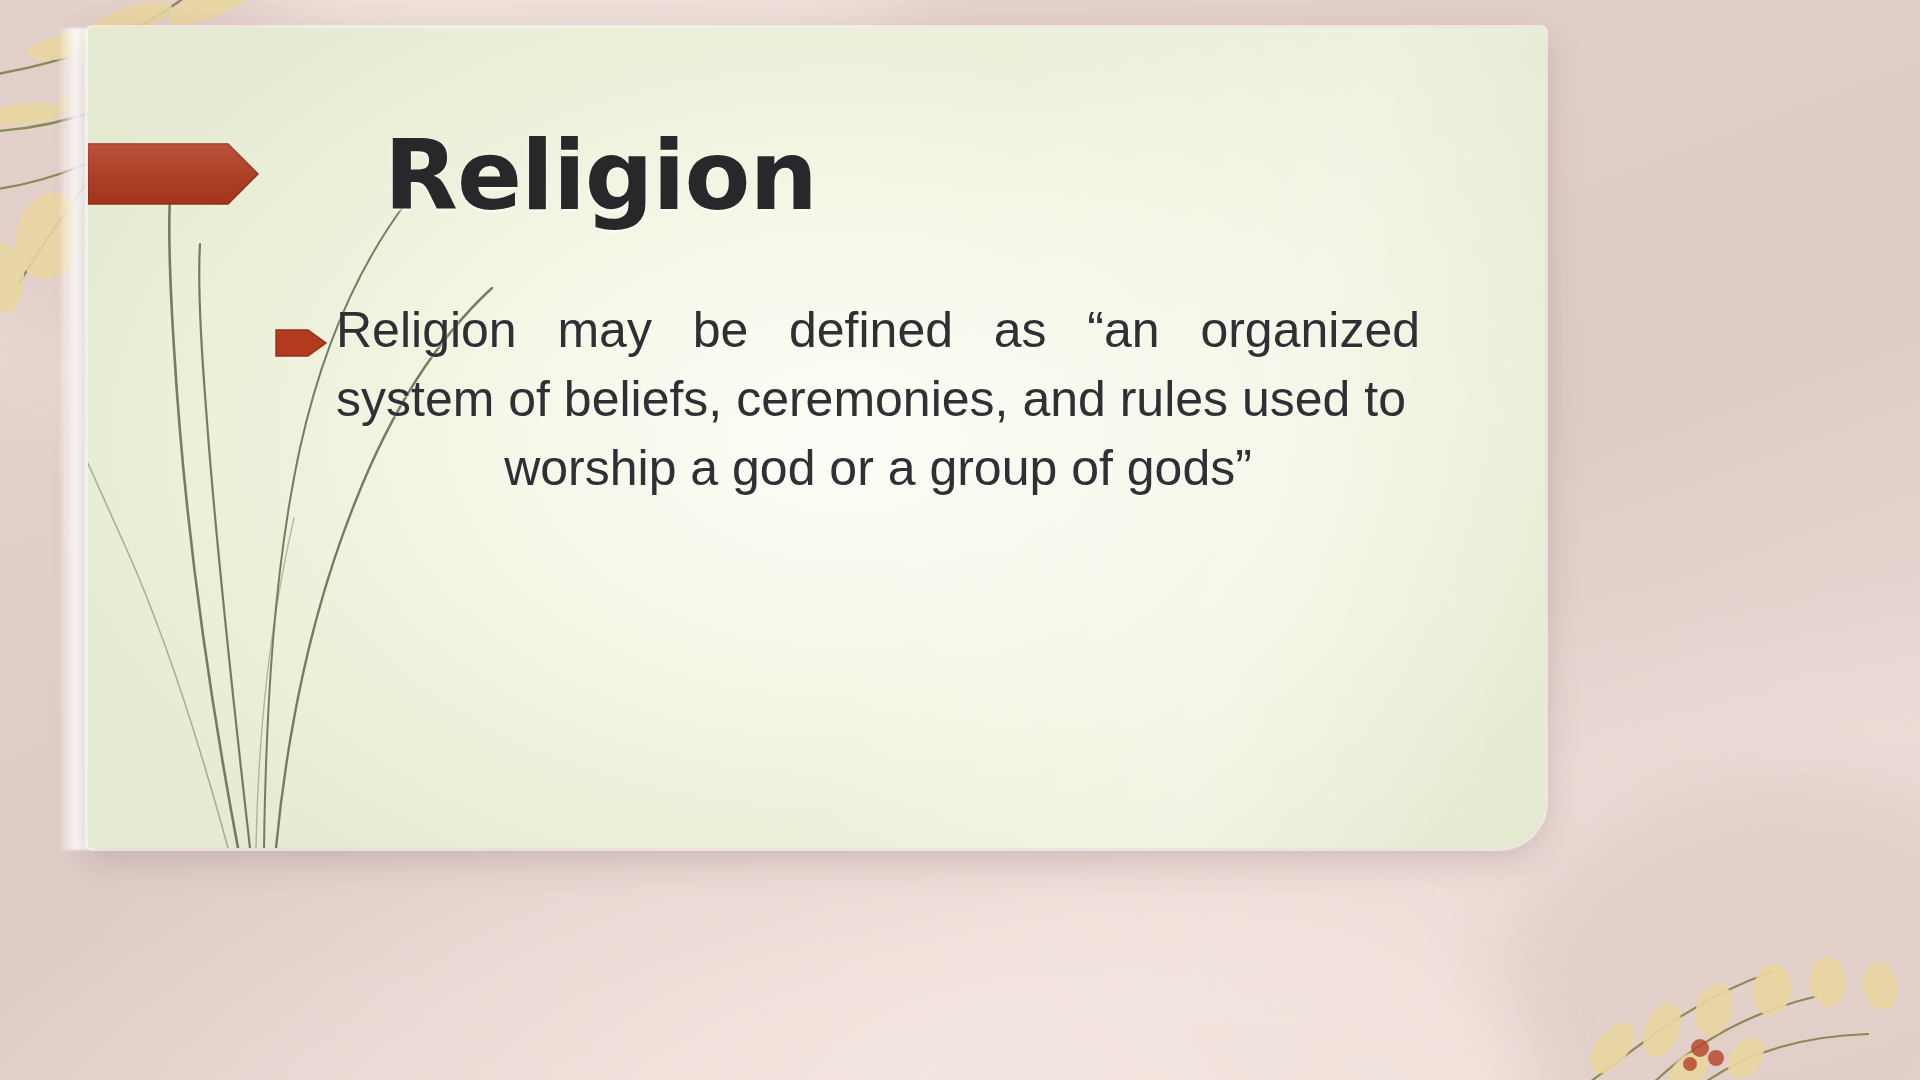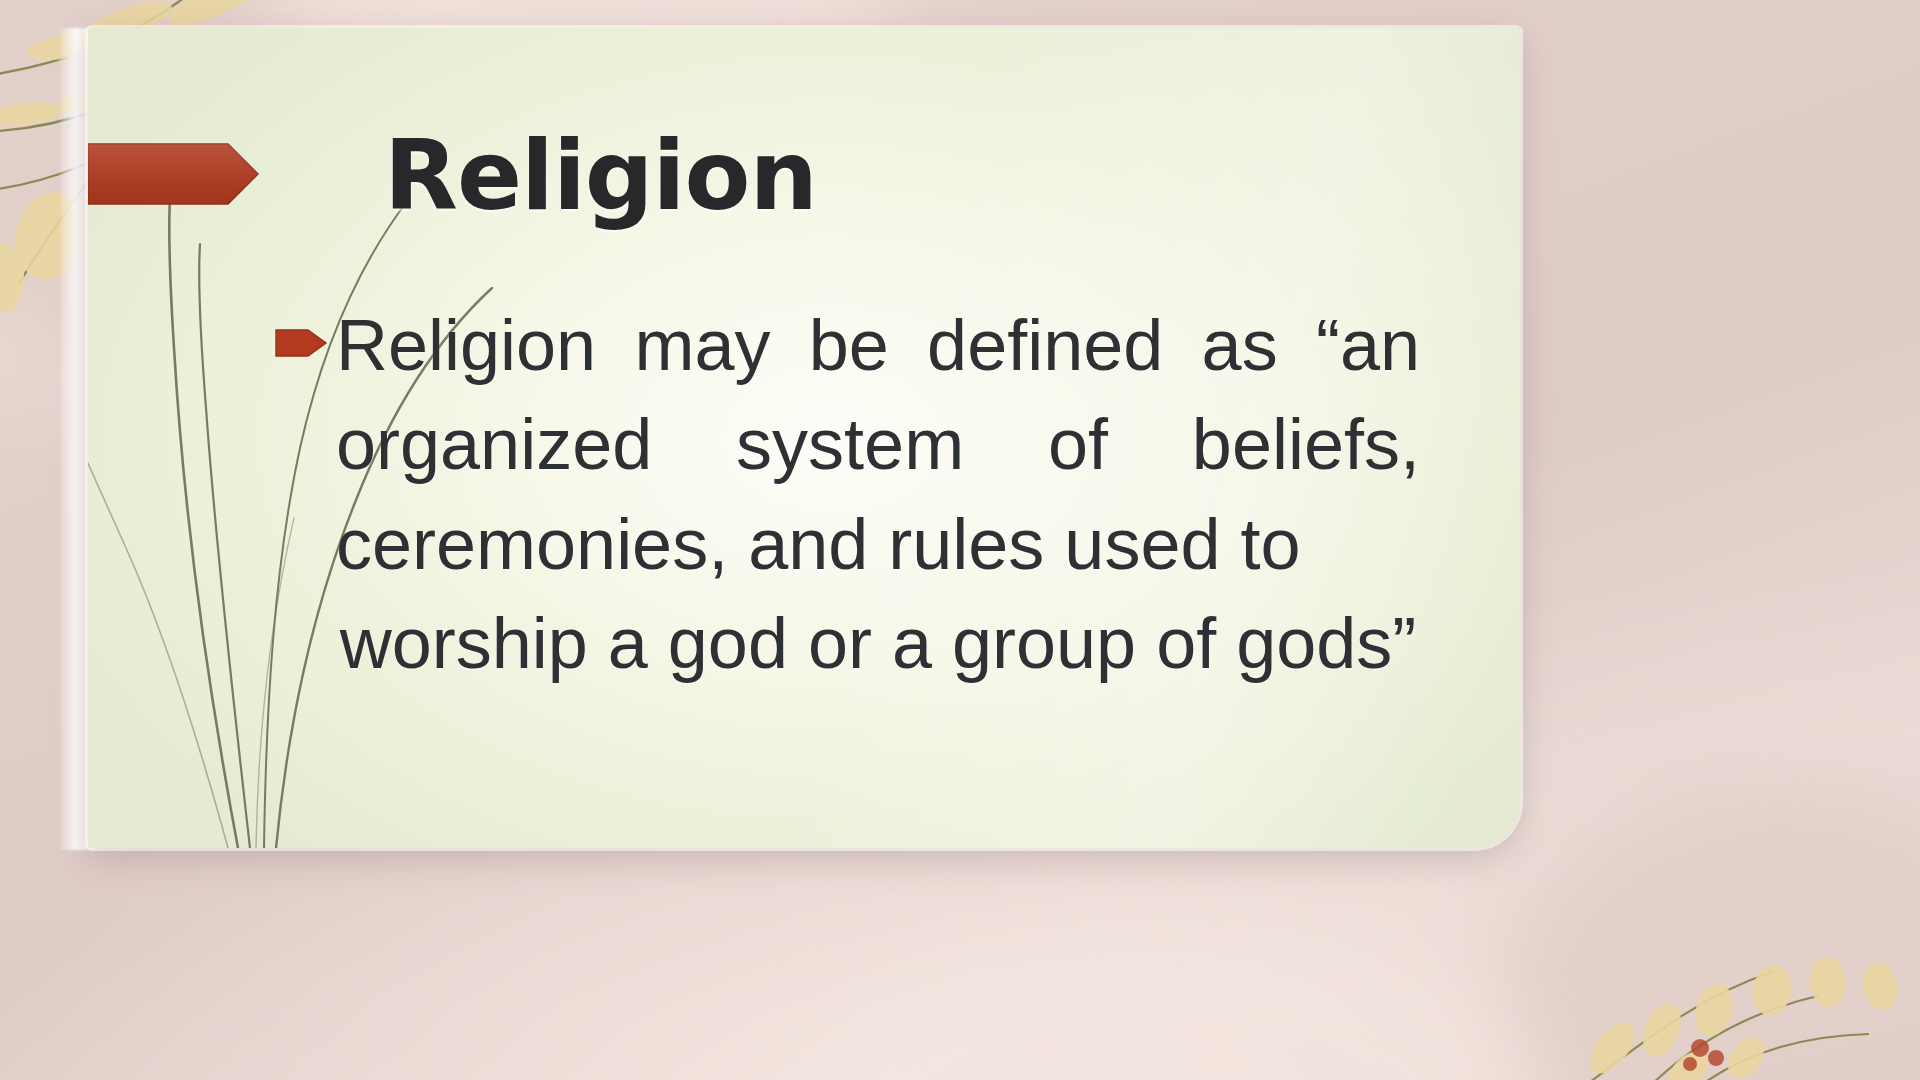--- a/index.html
+++ b/index.html
@@ -43,20 +43,21 @@
     border-top-left-radius: 4px;
     border-top-right-radius: 4px;
     border-bottom-right-radius: 46px;
     border-bottom-left-radius: 4px;
     background:
       radial-gradient(ellipse 62% 72% at 52% 50%, #fdfdf8 0%, #f7f8ea 34%, #eef2dc 62%, #e3ead0 100%);
     box-shadow:
       0 0 0 3px rgba(255,255,255,0.55),
       0 10px 34px rgba(120,95,90,0.28);
     overflow: hidden;
+    padding-left: 25px;
   }
   .slide-sheen {
     position: absolute; inset: 0;
     background: linear-gradient(105deg, rgba(255,255,255,0) 55%, rgba(255,255,255,0.30) 78%, rgba(255,255,255,0) 96%);
     pointer-events: none;
   }
 
   
   .left-rail {
     position: absolute;
@@ -99,21 +100,21 @@
   }
   .bullet-mark {
     position: absolute;
     left: 0px; top: 28px;
     width: 62px; height: 38px;
   }
   .body-text {
     margin: 0;
     padding-left: 62px;
     font-family: "Liberation Sans", sans-serif;
-    font-size: 72px;
+    font-size: 50px;
     line-height: 1.38;
     color: #2e3133;
     text-align: justify;
     text-justify: inter-word;
     text-shadow: 0 1px 2px rgba(255,255,255,0.6);
   }
   .body-text .last-line { display: block; text-align: center; }
 </style>
 </head>
 <body>

